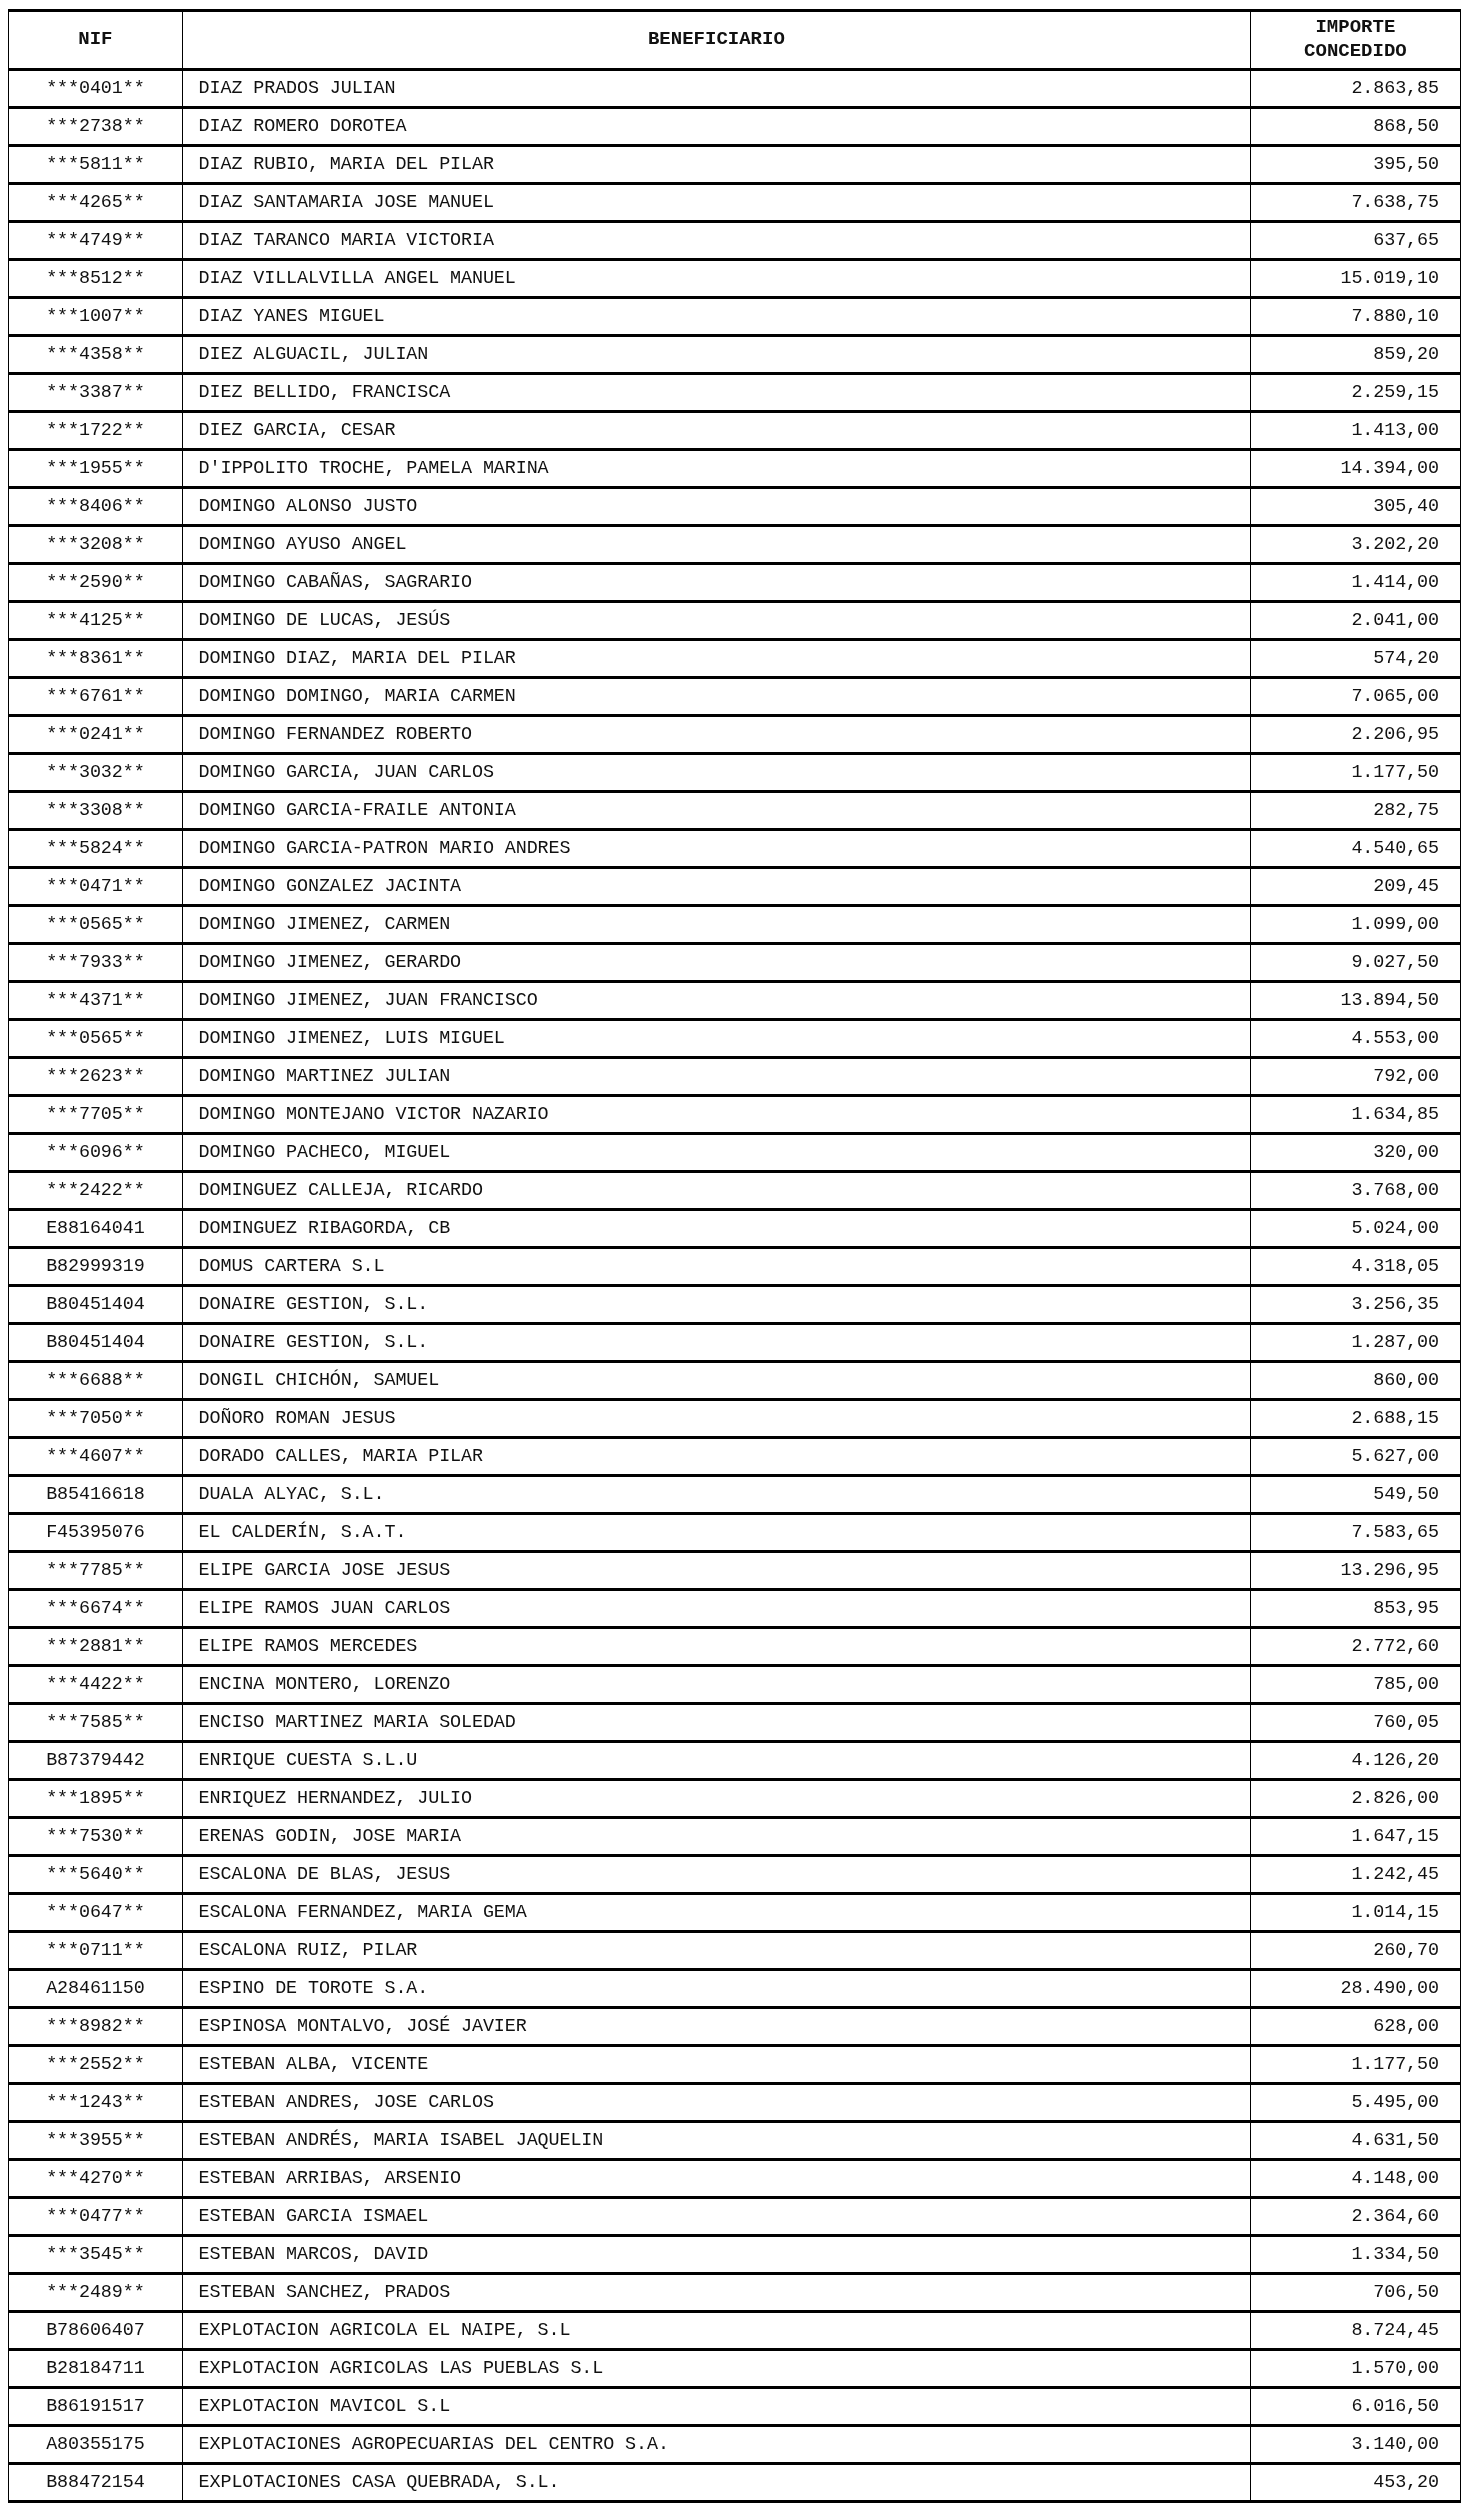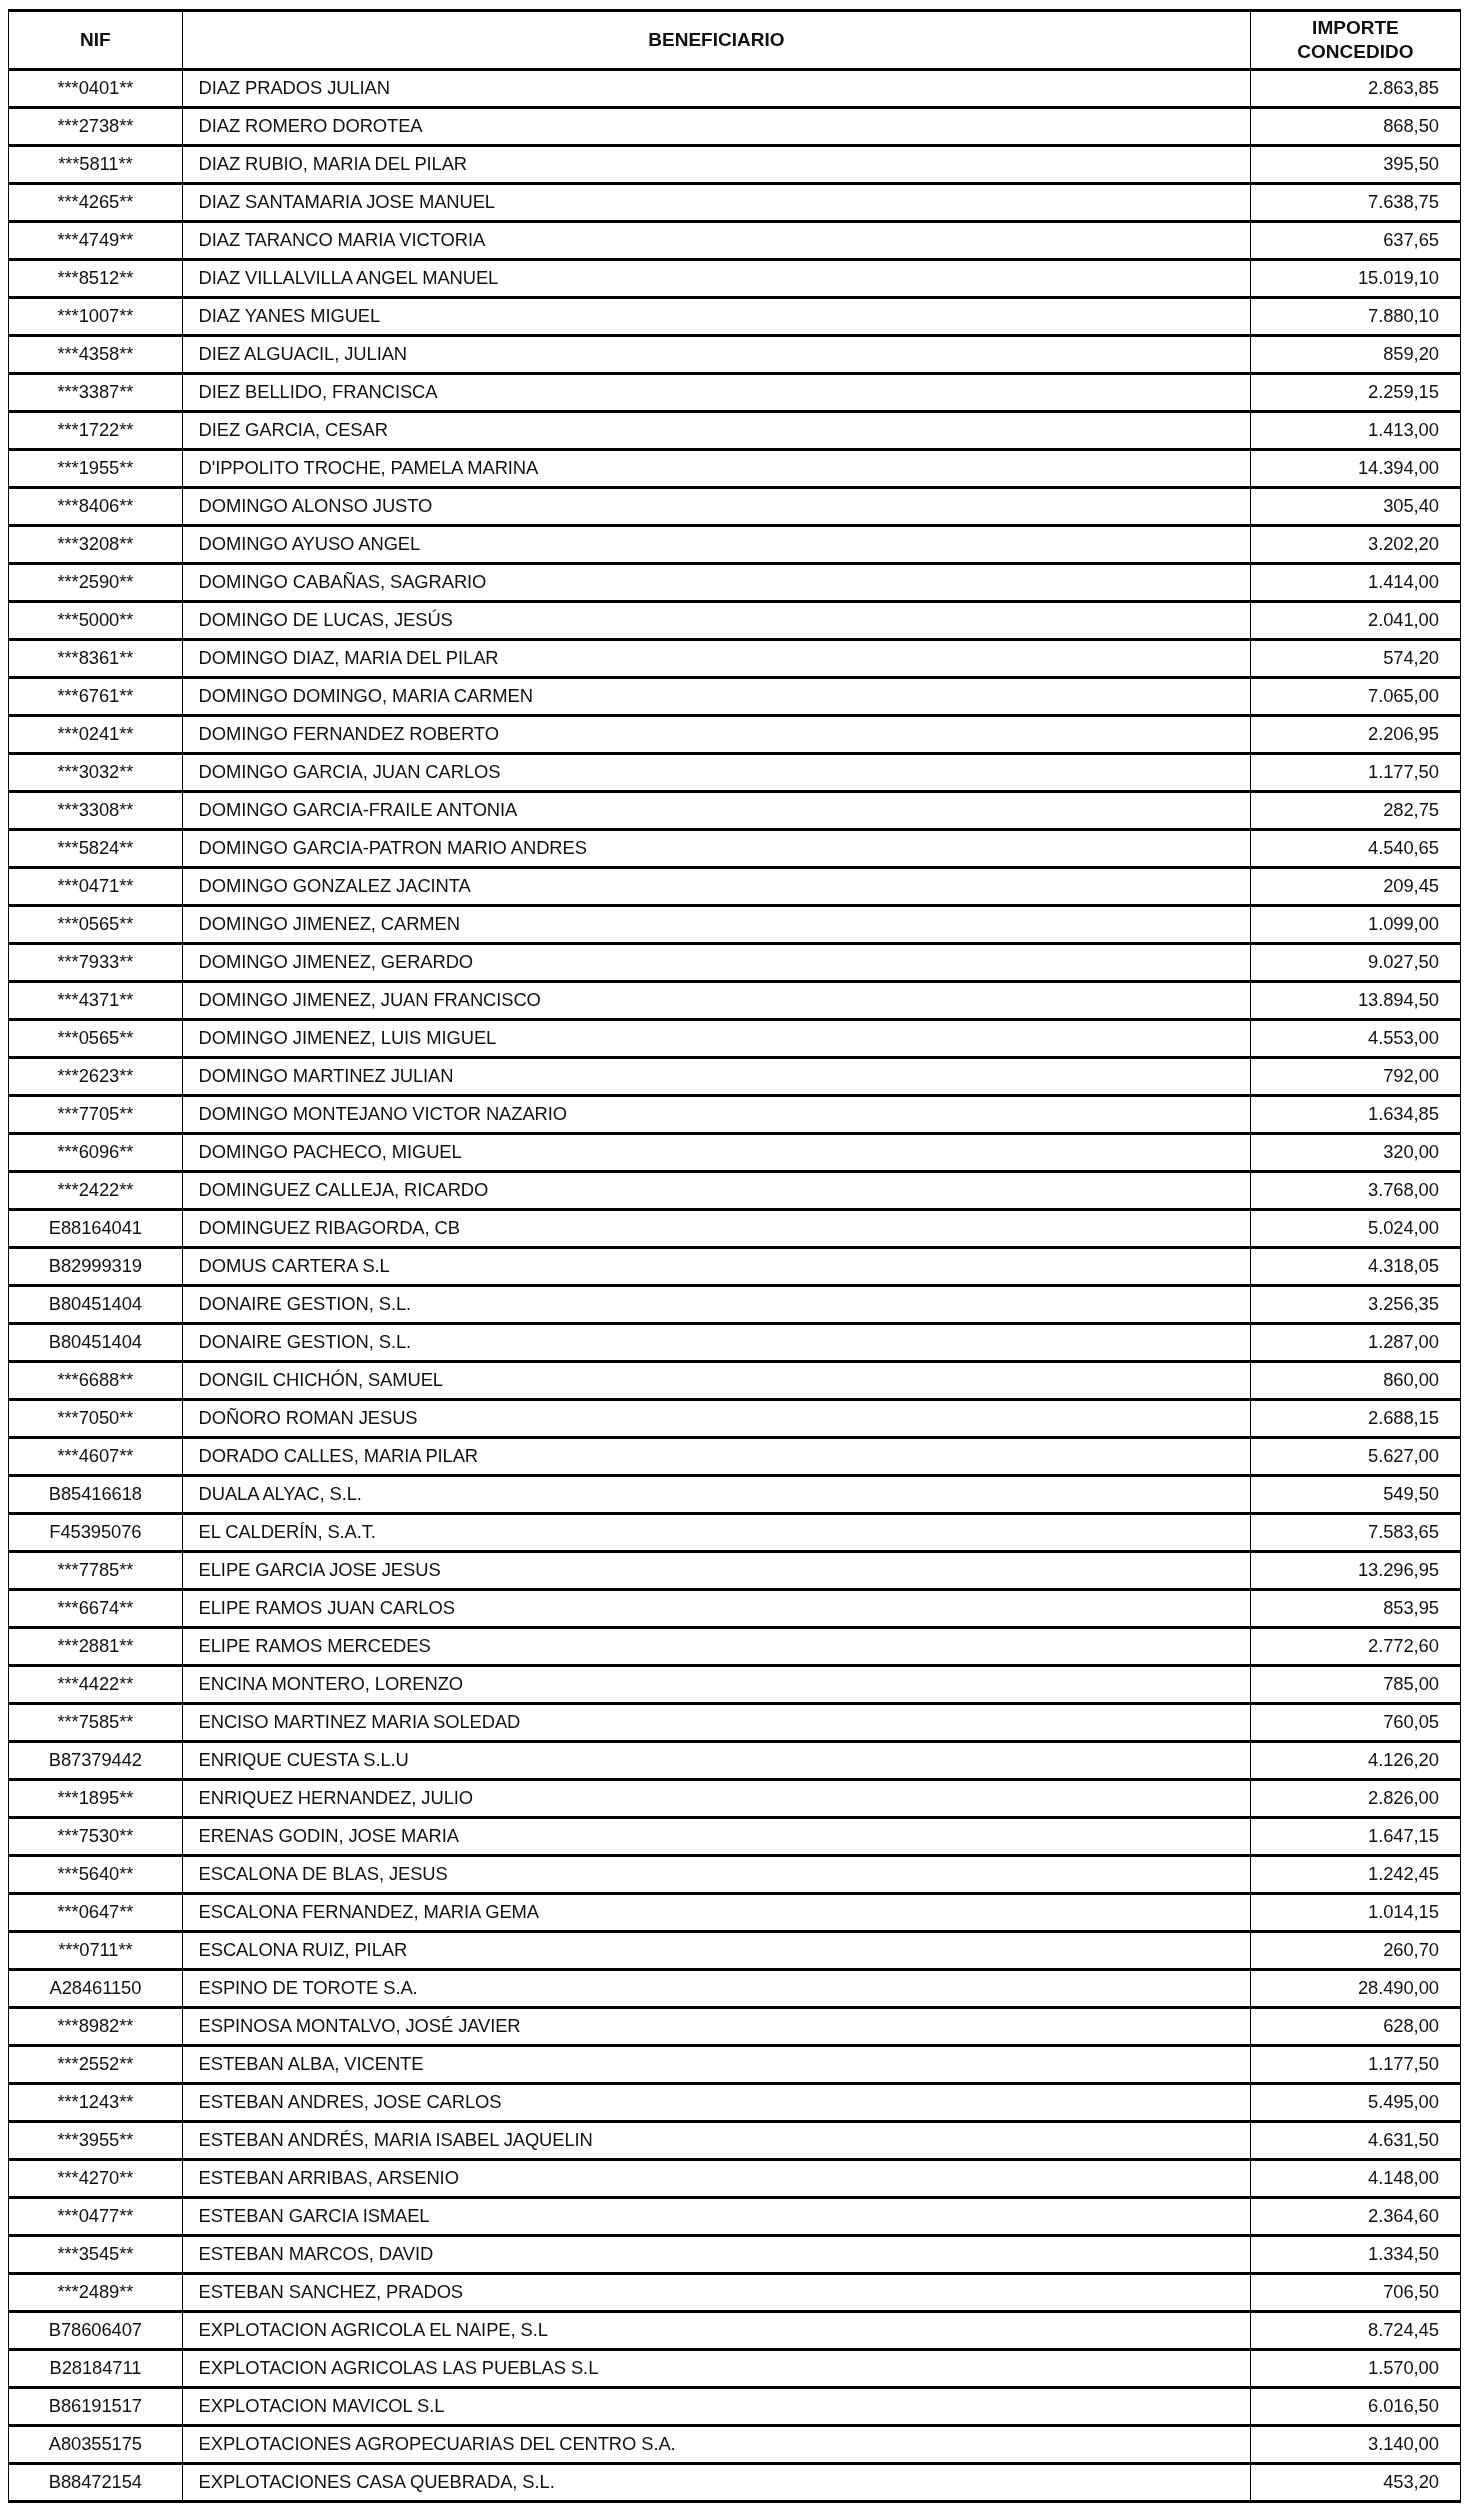--- a/index.html
+++ b/index.html
@@ -7,20 +7,21 @@
     padding: 0;
     background: #ffffff;
     font-family: "Liberation Sans", "DejaVu Sans", sans-serif;
   }
   .page {
     width: 1470px;
     height: 2512px;
     background: #ffffff;
     box-sizing: border-box;
     padding: 8.7px 7.9px 0 7.9px;
+    font-family: Liberation Mono, monospace;
   }
   table.grants {
     border-collapse: collapse;
     table-layout: fixed;
     width: 1452px;
     color: #111111;
   }
   table.grants col.c-nif   { width: 174px; }
   table.grants col.c-name  { width: 1068px; }
   table.grants col.c-amt   { width: 210px; }
@@ -135,21 +136,21 @@
           <td class="nif">***3208**</td>
           <td class="name">DOMINGO AYUSO ANGEL</td>
           <td class="amt">3.202,20</td>
         </tr>
         <tr>
           <td class="nif">***2590**</td>
           <td class="name">DOMINGO CABAÑAS, SAGRARIO</td>
           <td class="amt">1.414,00</td>
         </tr>
         <tr>
-          <td class="nif">***5000**</td>
+          <td class="nif">***4125**</td>
           <td class="name">DOMINGO DE LUCAS, JESÚS</td>
           <td class="amt">2.041,00</td>
         </tr>
         <tr>
           <td class="nif">***8361**</td>
           <td class="name">DOMINGO DIAZ, MARIA DEL PILAR</td>
           <td class="amt">574,20</td>
         </tr>
         <tr>
           <td class="nif">***6761**</td>

